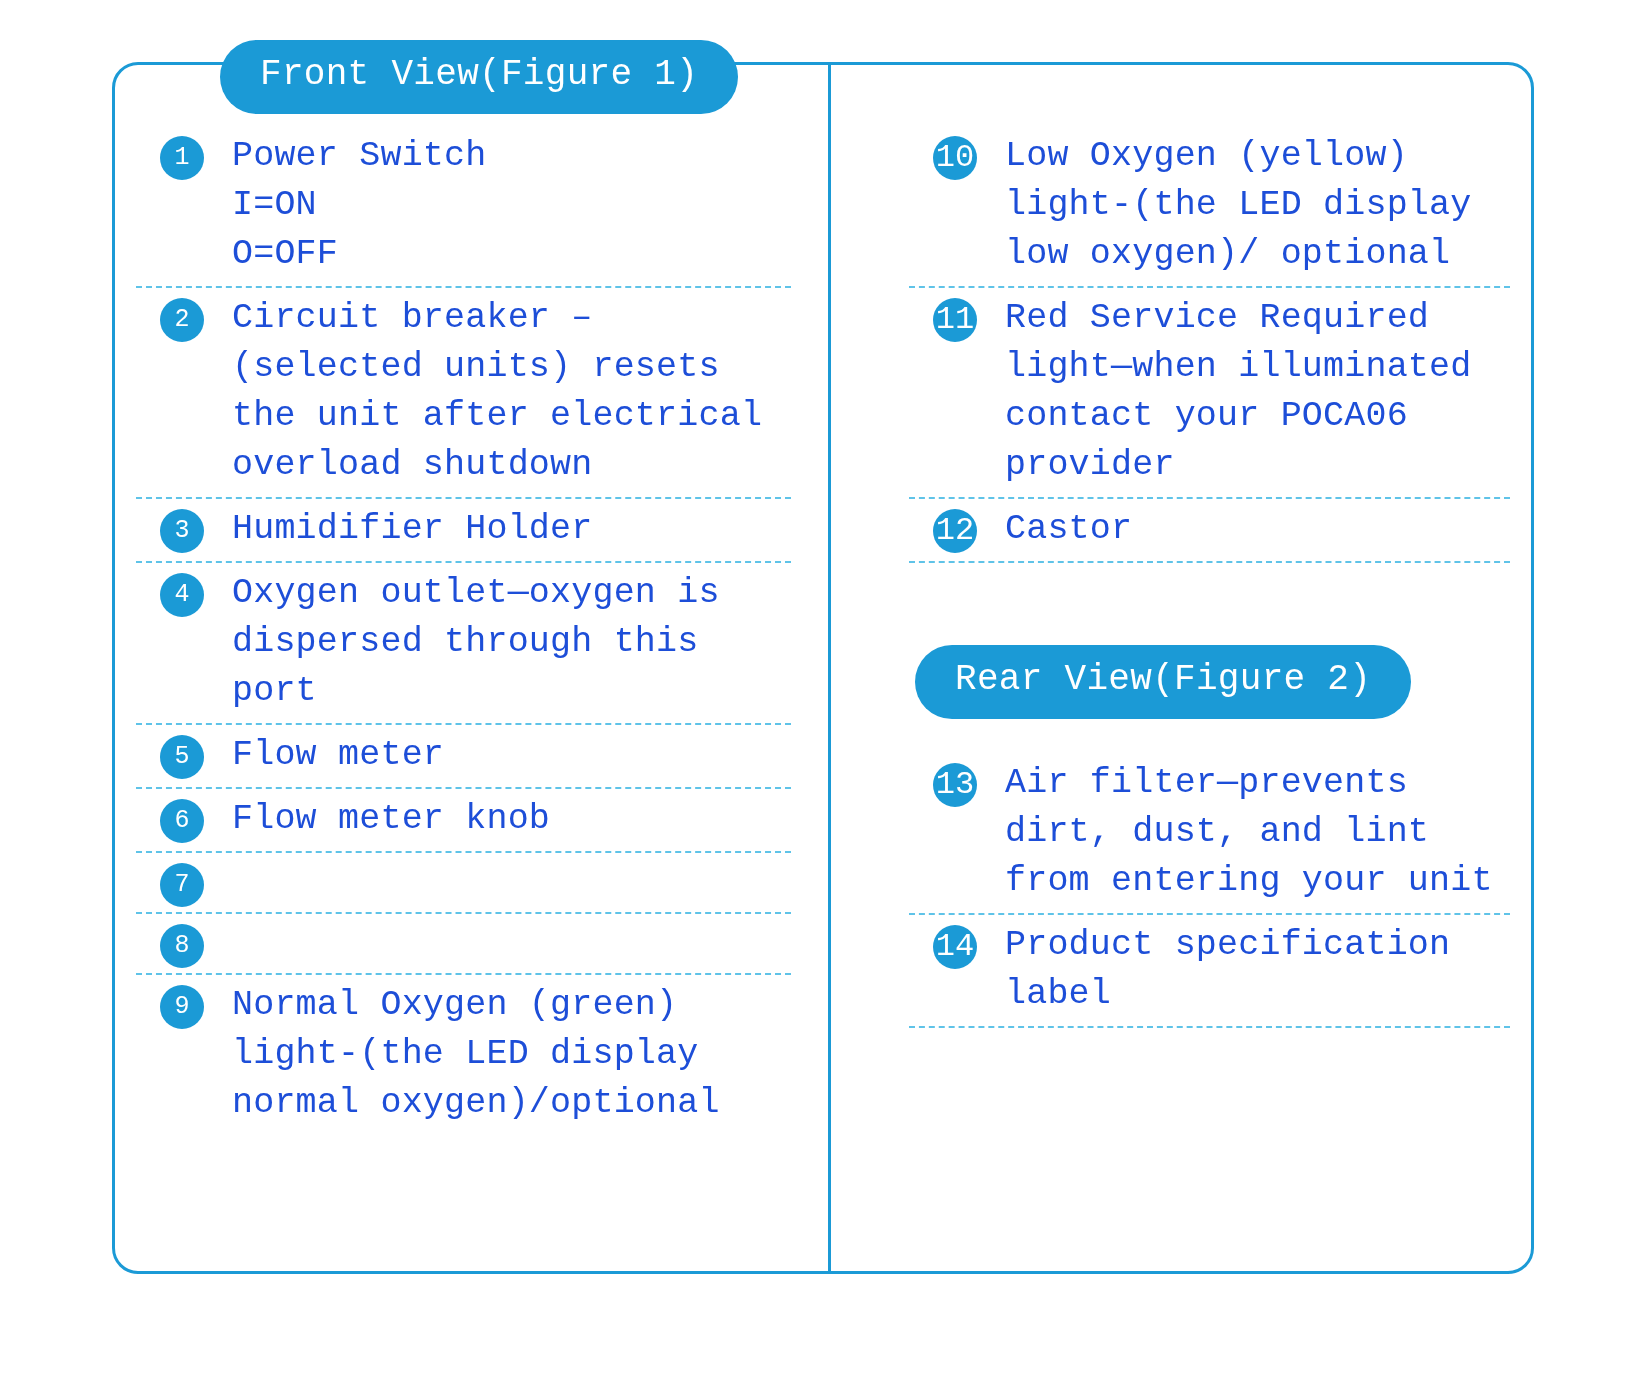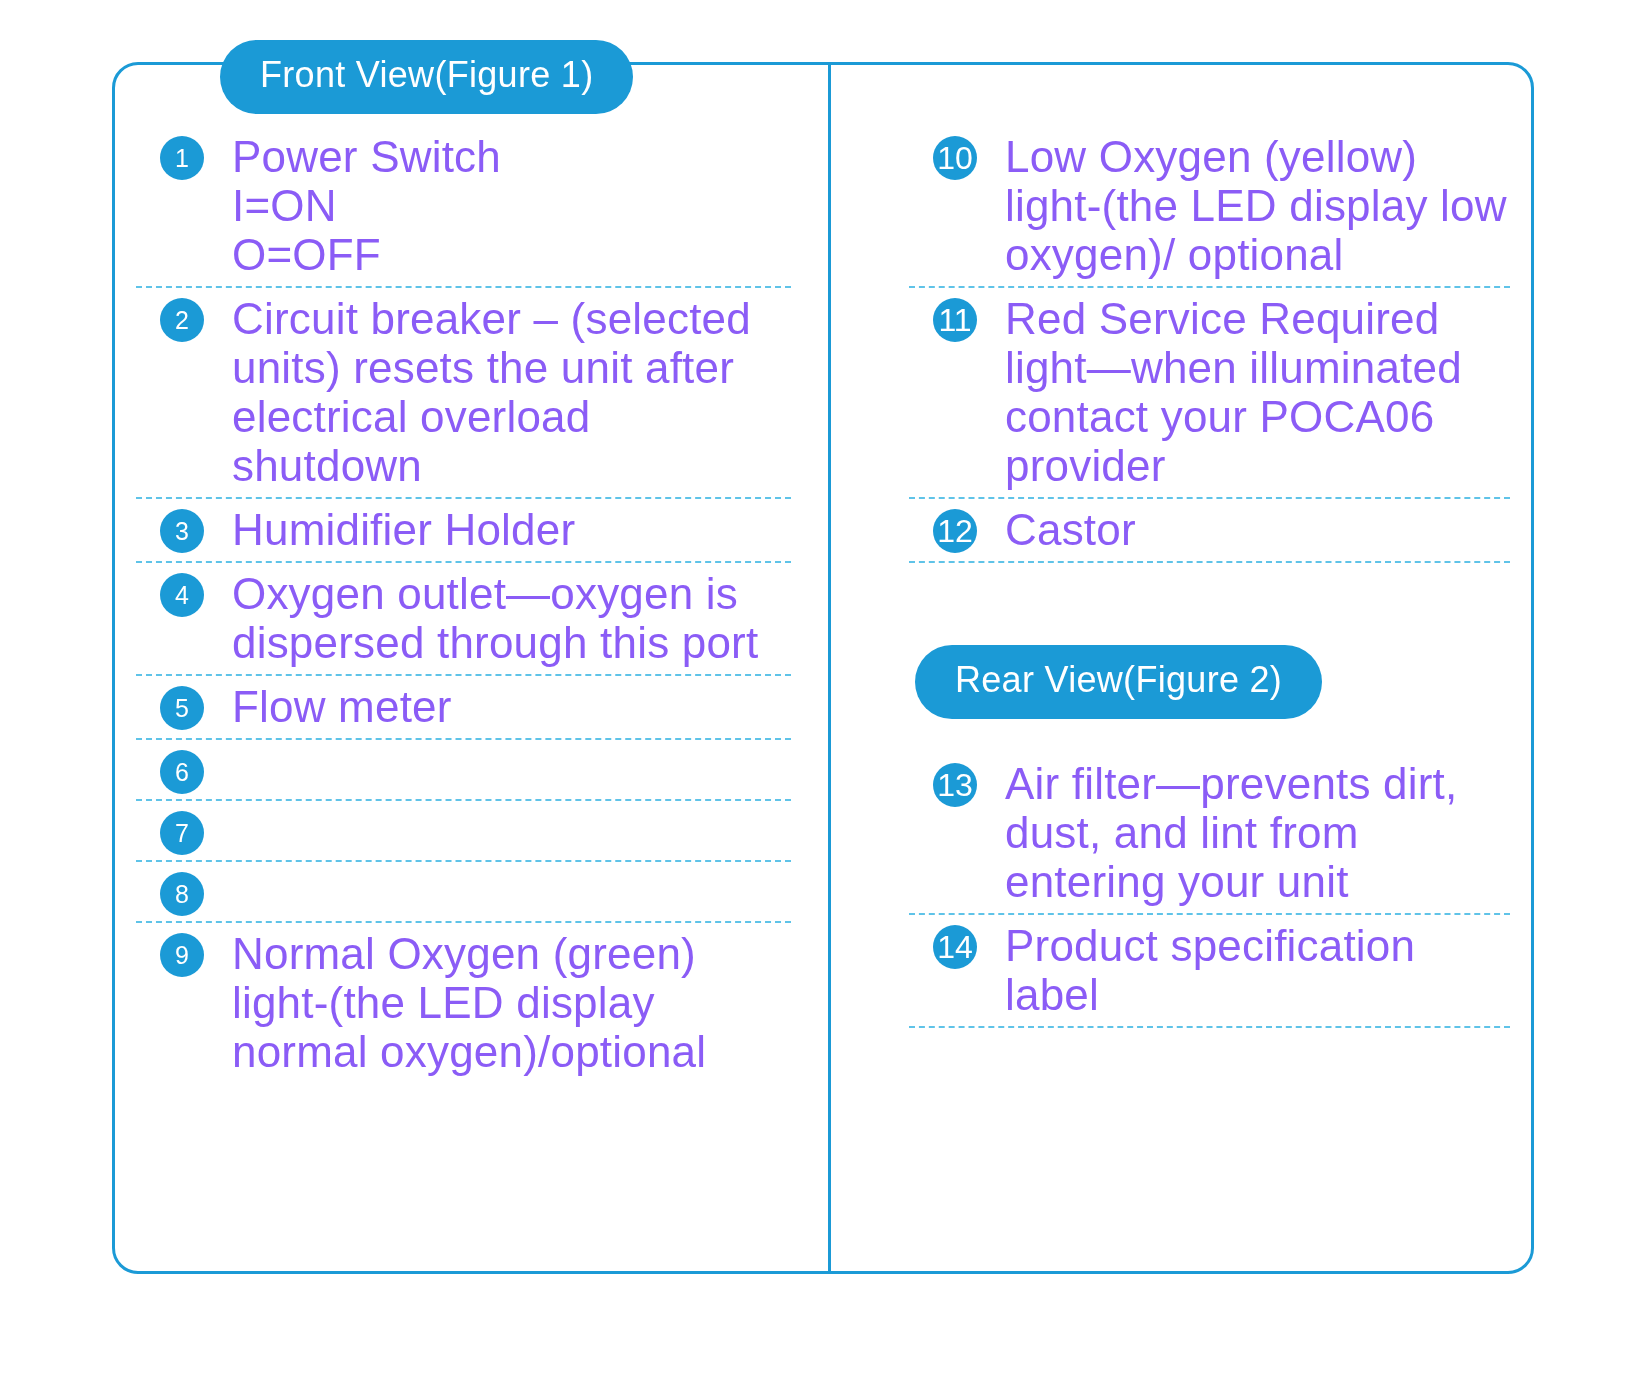--- a/index.html
+++ b/index.html
@@ -12,20 +12,21 @@
     height: 1388px;
     font-family: "Liberation Sans", sans-serif;
     color: #58595b;
     overflow: hidden;
   }
   .page {
     position: relative;
     width: 1336px;
     height: 1388px;
     box-sizing: border-box;
+    font-family: Liberation Mono, monospace;
   }
   .panel {
     position: absolute;
     left: 112px;
     top: 62px;
     width: 1422px;
     height: 1212px;
     border: 3px solid #1b9ad6;
     border-radius: 26px;
     box-sizing: border-box;
@@ -107,23 +108,23 @@
     font-size: 25px;
     line-height: 44px;
     text-align: center;
     font-weight: 400;
   }
   .num.wide {
     font-size: 32px;
   }
   .txt {
     display: block;
-    font-size: 44px;
+    font-size: 35px;
     line-height: 49px;
-    color: #8b5cf6;
+    color: #1d4ed8;
     white-space: pre-line;
     letter-spacing: 0.2px;
   }
   .right-spacer {
     height: 190px;
   }
   .rear-block {
     margin-top: 16px;
   }
 </style>
@@ -159,20 +160,21 @@
         <li class="item">
           <span class="num">4</span>
           <span class="txt">Oxygen outlet—oxygen is dispersed through this port</span>
         </li>
         <li class="item">
           <span class="num">5</span>
           <span class="txt">Flow meter</span>
         </li>
         <li class="item">
           <span class="num">6</span>
+          <span class="txt">Flow meter knob</span>
         </li>
         <li class="item">
           <span class="num">7</span>
         </li>
         <li class="item">
           <span class="num">8</span>
         </li>
         <li class="item" style="border-bottom:none;">
           <span class="num">9</span>
           <span class="txt">Normal Oxygen (green) light-(the LED display normal oxygen)/optional</span>

